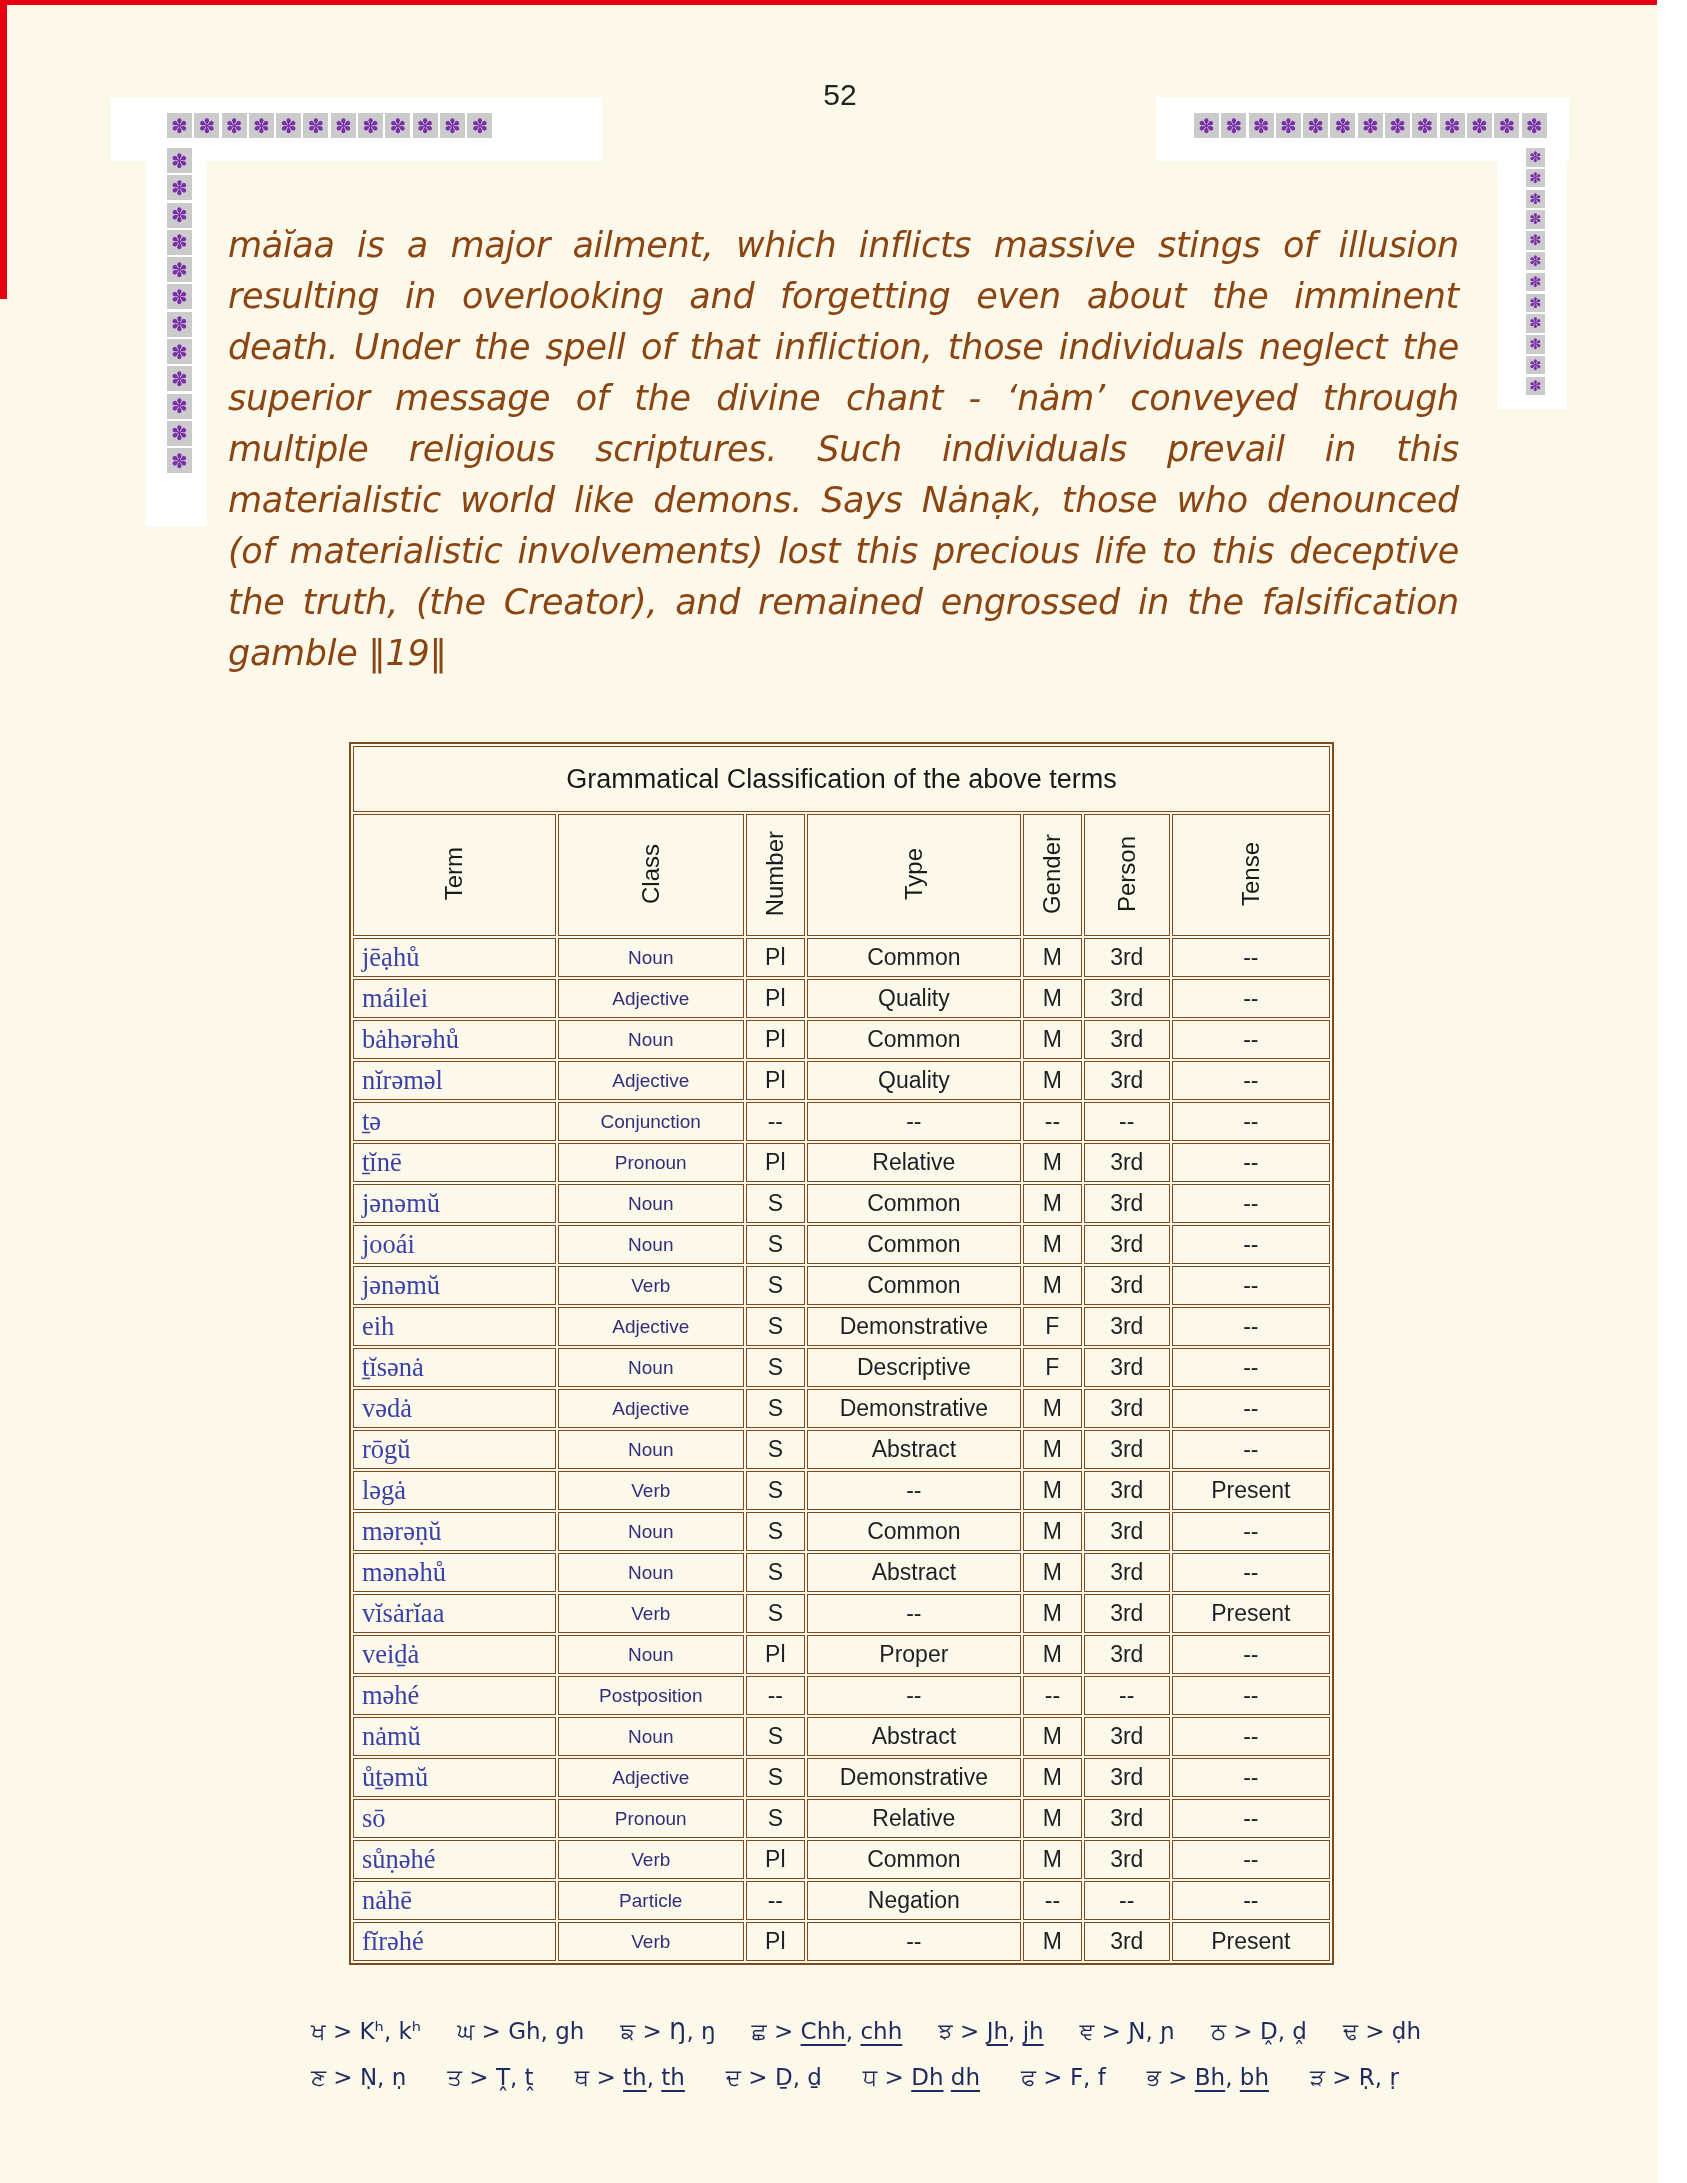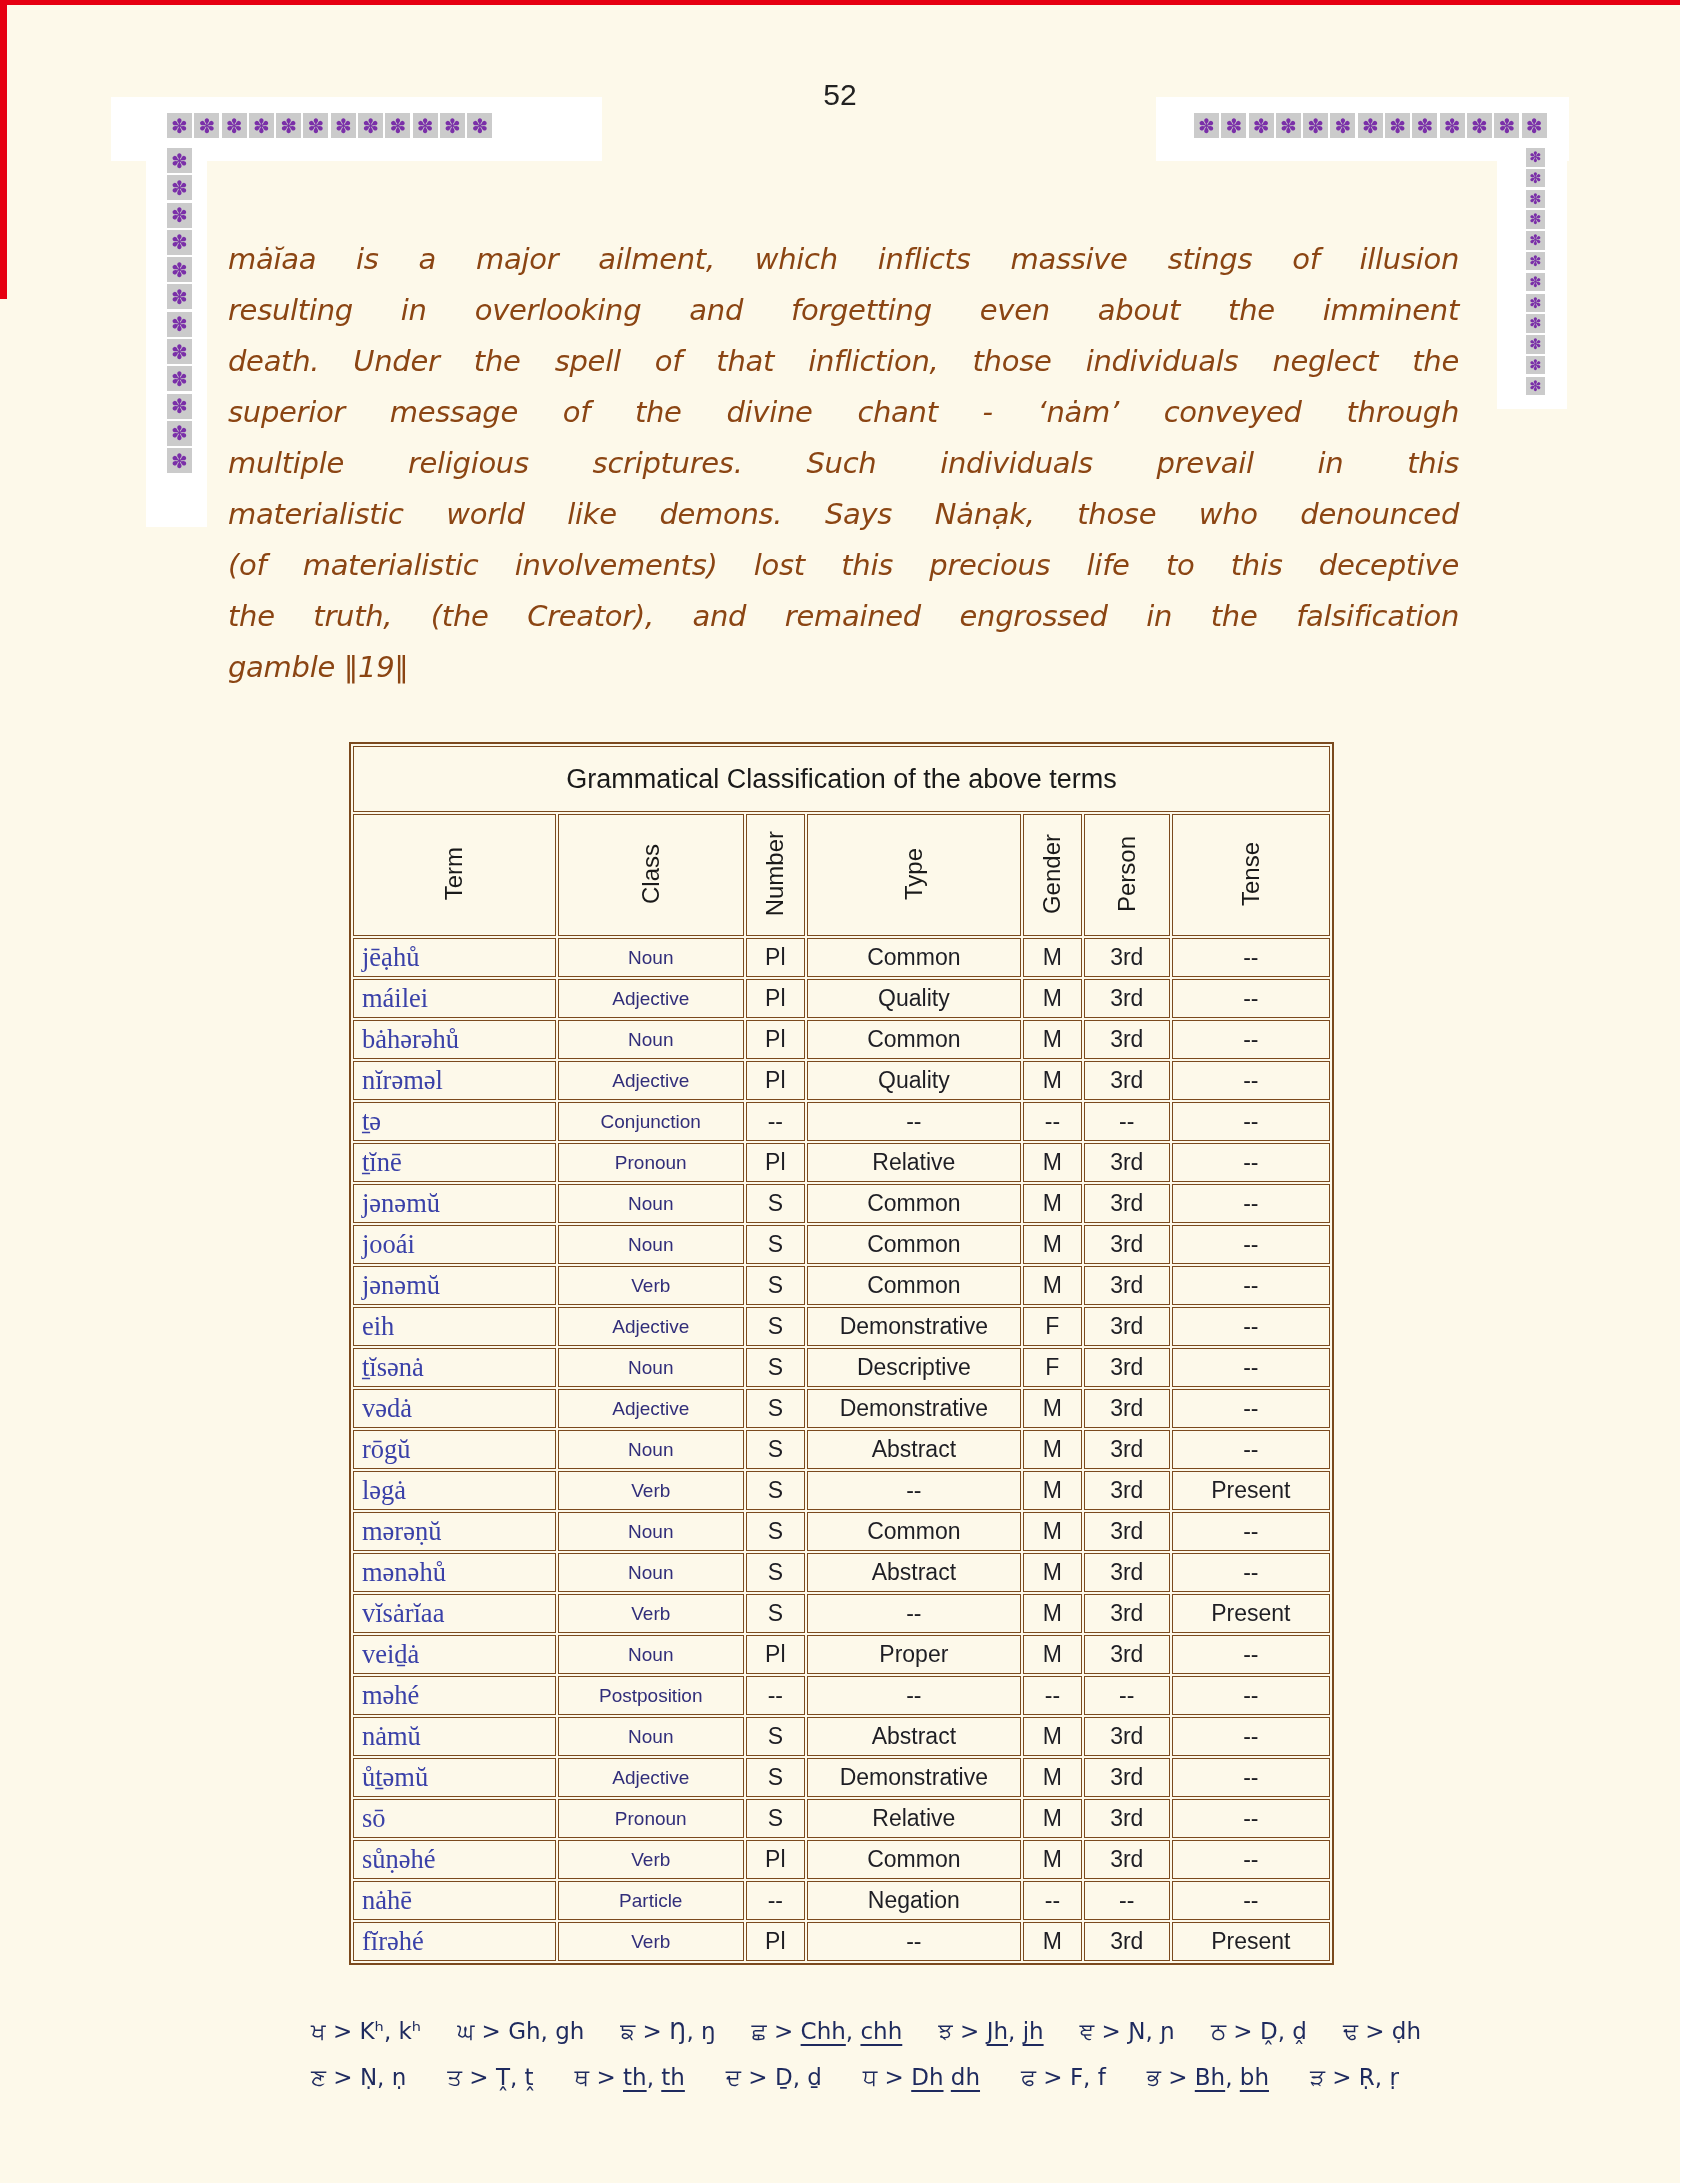--- a/index.html
+++ b/index.html
@@ -2,21 +2,20 @@
 <html style="--background: #FDF9EA; --paragraph: #8B4513; --table_border: #7B4A1E; --term_text: #3A41A8; --class_text: #312E7A; --body_text: #1E1E24; --footnote: #1E2A5E; --flower: #7A2FA8; --tile: #CBCBCB; --edge_mark: #E60012;font-size:10.6px"><head>
 <meta charset="utf-8">
 <style>
   html,body{margin:0;padding:0;}
   .page{
     position:relative;
     width:1657px;height:2183px;
     background:var(--background,#FDF9EA);
     font-family:"Liberation Sans",sans-serif;
     overflow:hidden;
-    padding-left:23px;
   }
   .edge-top{position:absolute;left:0;top:0;width:1687px;height:5.3px;background:var(--edge_mark);}
   .edge-left{position:absolute;left:0;top:0;width:6.6px;height:299px;background:var(--edge_mark);}
   .page-number{
     position:absolute;left:777px;top:78px;width:126px;
     text-align:center;font-size:30px;color:#222;
   }
   .wb{position:absolute;background:#ffffff;}
   .wb-tlh{left:111px;top:97px;width:491px;height:64px;}
   .wb-tlv{left:146px;top:97px;width:61px;height:430px;}
@@ -29,23 +28,23 @@
   .strip-lv{left:167px;top:148px;}
   .strip-rv{left:1526px;top:148px;}
   .tile{
     width:25px;height:25px;background:var(--tile);
     display:flex;align-items:center;justify-content:center;
     font-size:20px;line-height:1;color:var(--flower);
     font-family:"DejaVu Sans",sans-serif;
   }
   .stripv.small .tile{width:18.5px;height:18.5px;font-size:14.6px;}
   .paragraph{
-    position:absolute;left:228px;top:234px;width:1231px;
+    position:absolute;left:228px;top:220px;width:1231px;
     font-family:"DejaVu Sans",sans-serif;
-    font-style:italic;font-size:29px;line-height:51px;
+    font-style:italic;font-size:35px;line-height:51px;
     color:var(--paragraph);letter-spacing:-0.3px;
   }
   .pline{text-align:justify;text-align-last:justify;height:51px;white-space:nowrap;}
   .pline.last{text-align:left;text-align-last:left;}
   table.gtable{
     position:absolute;left:349px;top:742px;width:985px;
     border-collapse:separate;border-spacing:2px;
     border:2px solid var(--table_border);
     background:transparent;
   }

